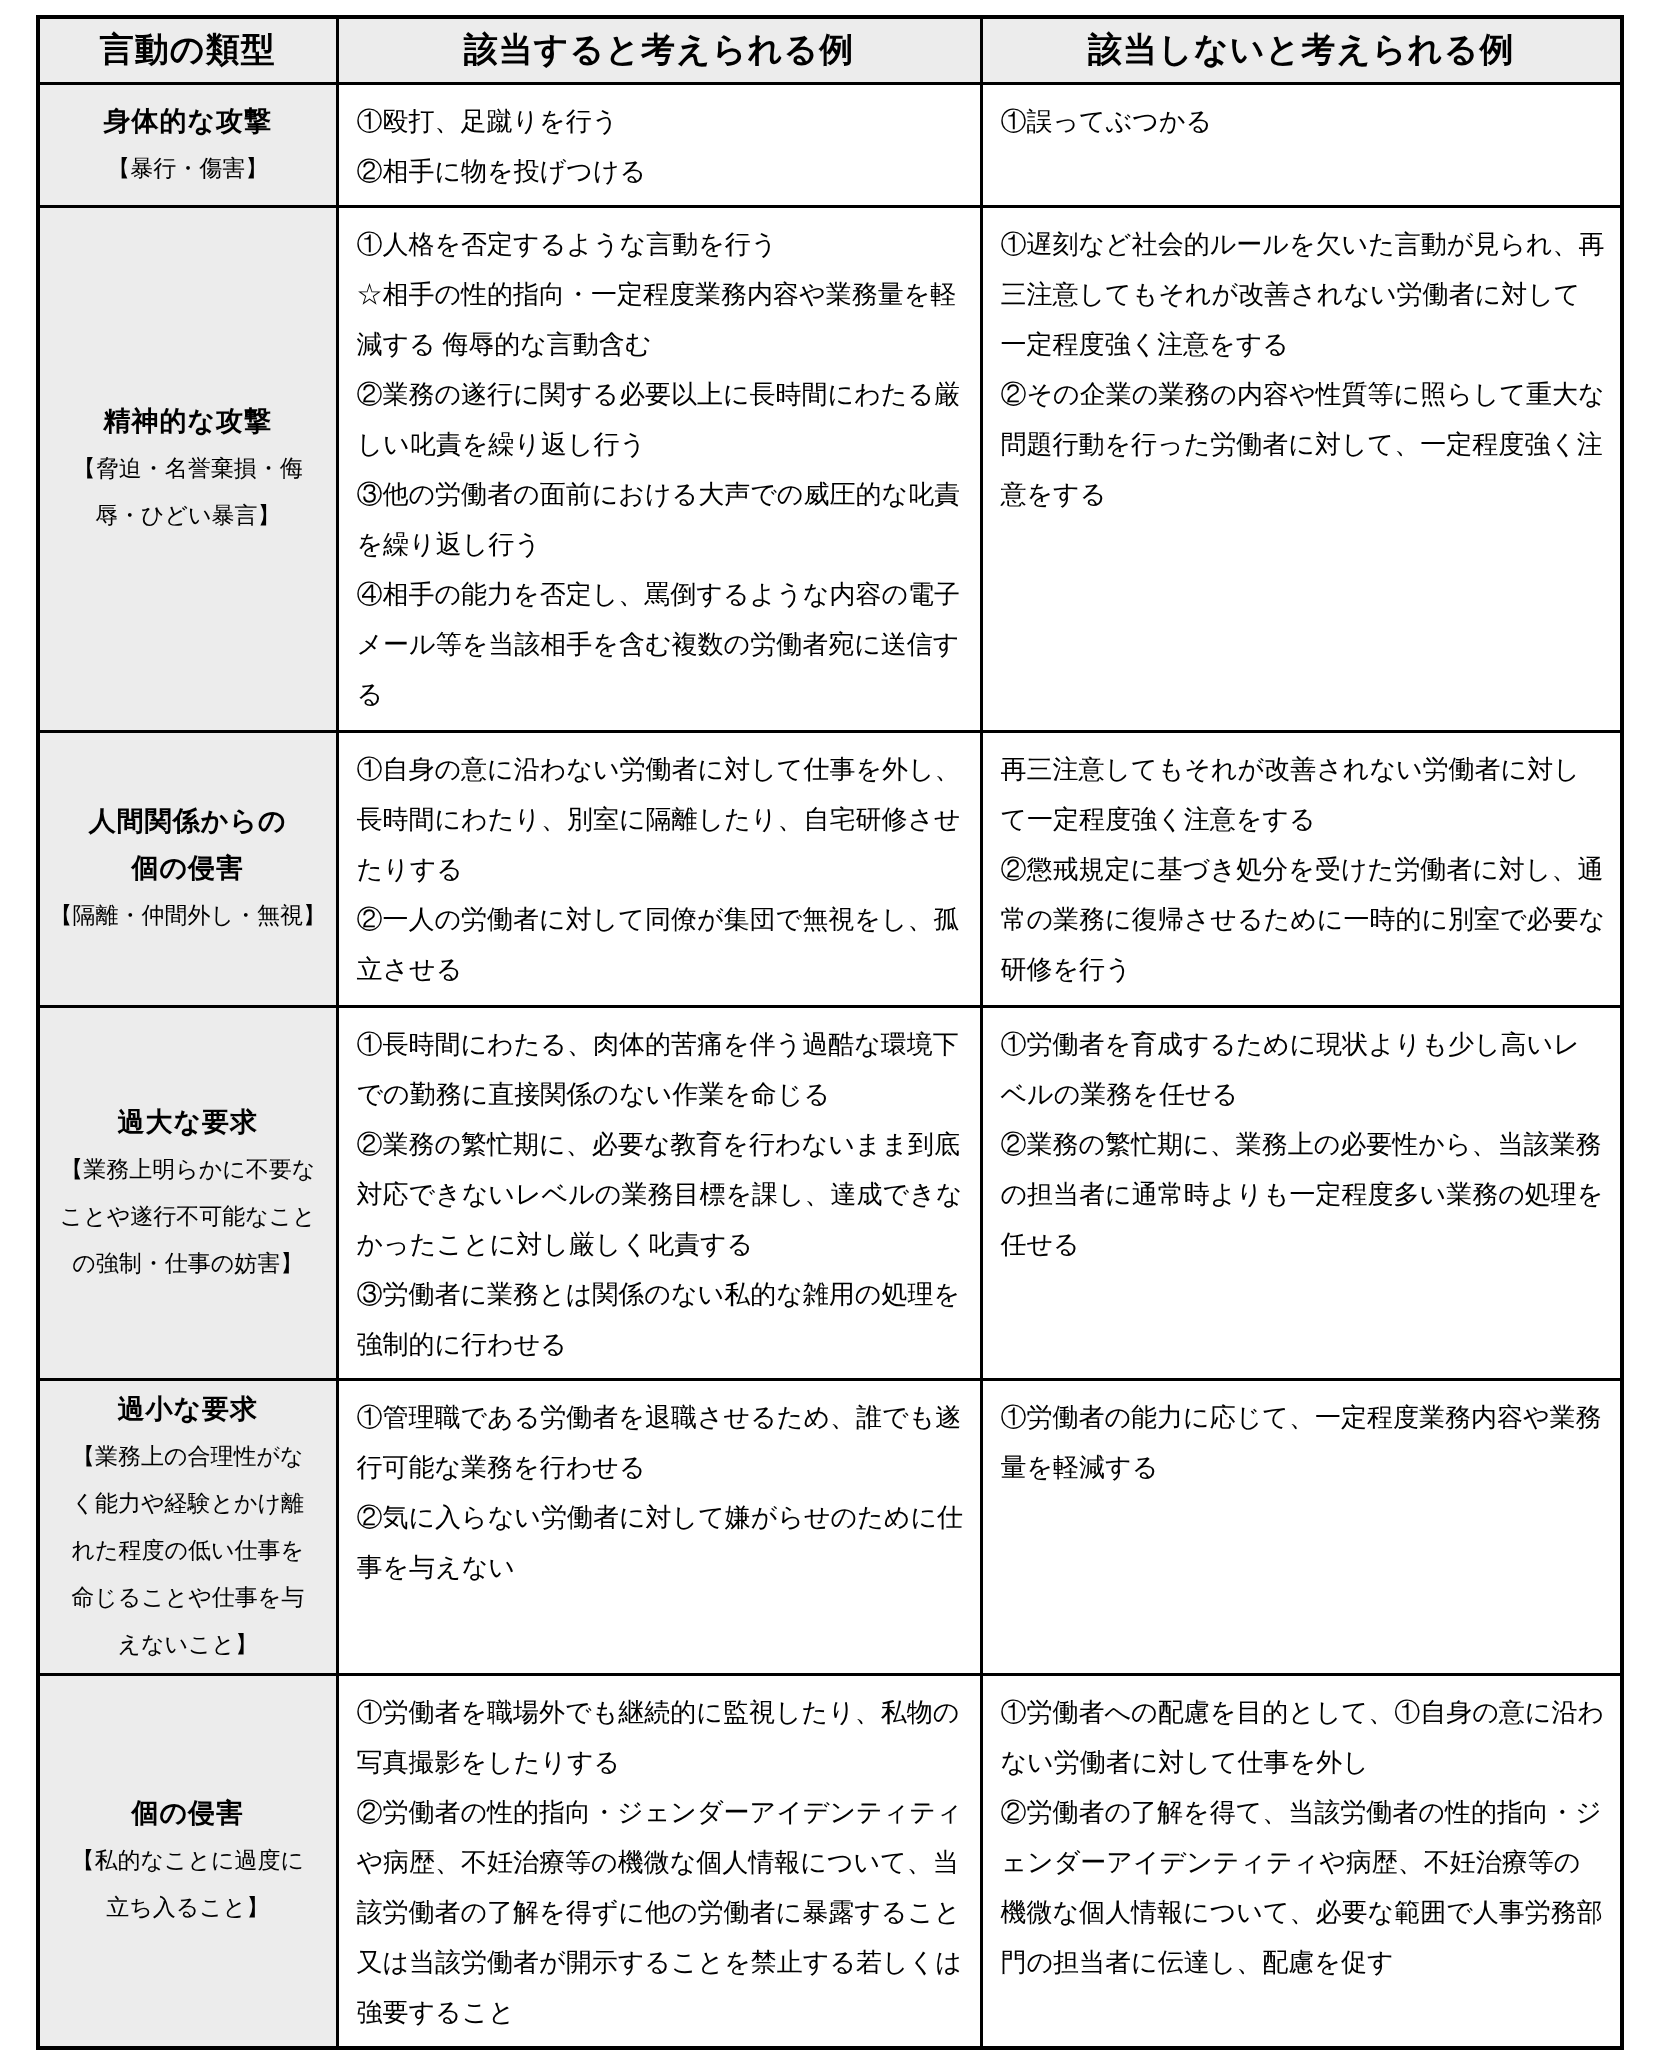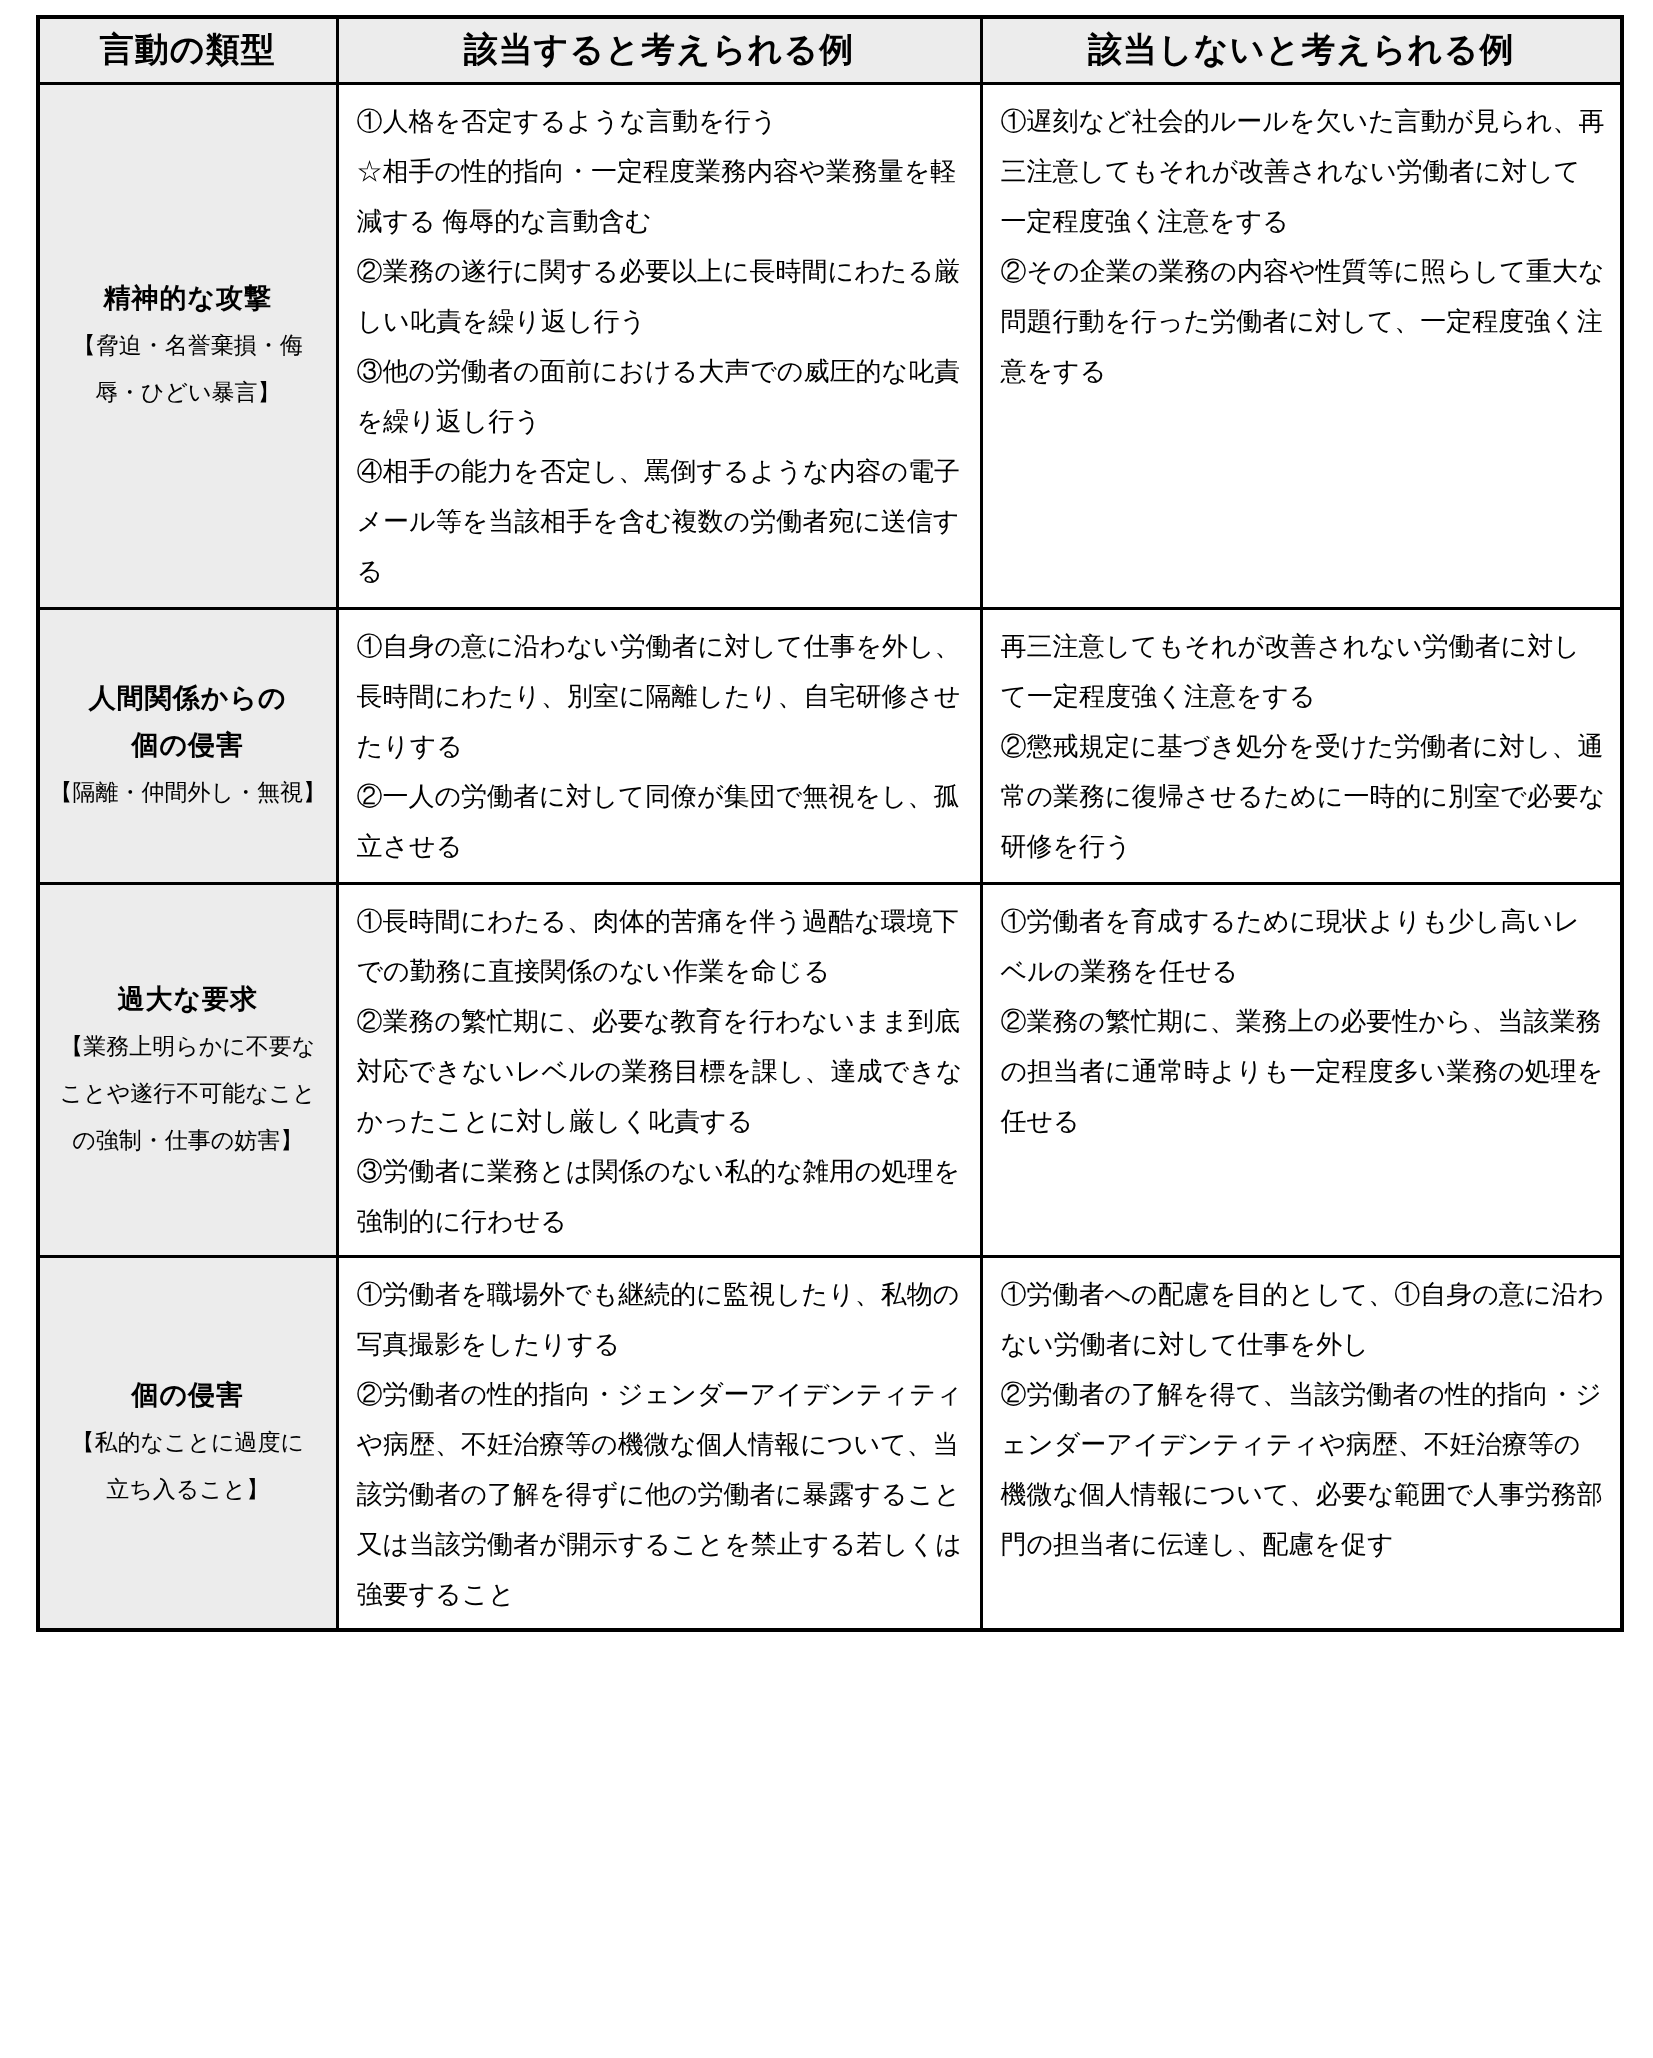--- a/index.html
+++ b/index.html
@@ -86,20 +86,33 @@
       <col style="width:641px">
     </colgroup>
     <thead>
       <tr>
         <th>言動の類型</th>
         <th>該当すると考えられる例</th>
         <th>該当しないと考えられる例</th>
       </tr>
     </thead>
     <tbody>
+        <tr class="row-0">
+          <td class="type-cell">
+            <div class="type-name">身体的な攻撃</div>
+            <div class="type-note">【暴行・傷害】</div>
+          </td>
+          <td class="example-cell">
+            <div class="example-item">①殴打、足蹴りを行う</div>
+            <div class="example-item">②相手に物を投げつける</div>
+          </td>
+          <td class="example-cell">
+            <div class="example-item">①誤ってぶつかる</div>
+          </td>
+        </tr>
         <tr class="row-1">
           <td class="type-cell">
             <div class="type-name">精神的な攻撃</div>
             <div class="type-note">【脅迫・名誉棄損・侮
 辱・ひどい暴言】</div>
           </td>
           <td class="example-cell">
             <div class="example-item">①人格を否定するような言動を行う</div>
             <div class="example-item">☆相手の性的指向・一定程度業務内容や業務量を軽減する 侮辱的な言動含む</div>
             <div class="example-item">②業務の遂行に関する必要以上に長時間にわたる厳しい叱責を繰り返し行う</div>
@@ -136,20 +149,37 @@
           <td class="example-cell">
             <div class="example-item">①長時間にわたる、肉体的苦痛を伴う過酷な環境下での勤務に直接関係のない作業を命じる</div>
             <div class="example-item">②業務の繁忙期に、必要な教育を行わないまま到底対応できないレベルの業務目標を課し、達成できなかったことに対し厳しく叱責する</div>
             <div class="example-item">③労働者に業務とは関係のない私的な雑用の処理を強制的に行わせる</div>
           </td>
           <td class="example-cell">
             <div class="example-item">①労働者を育成するために現状よりも少し高いレベルの業務を任せる</div>
             <div class="example-item">②業務の繁忙期に、業務上の必要性から、当該業務の担当者に通常時よりも一定程度多い業務の処理を任せる</div>
           </td>
         </tr>
+        <tr class="row-4">
+          <td class="type-cell">
+            <div class="type-name">過小な要求</div>
+            <div class="type-note">【業務上の合理性がな
+く能力や経験とかけ離
+れた程度の低い仕事を
+命じることや仕事を与
+えないこと】</div>
+          </td>
+          <td class="example-cell">
+            <div class="example-item">①管理職である労働者を退職させるため、誰でも遂行可能な業務を行わせる</div>
+            <div class="example-item">②気に入らない労働者に対して嫌がらせのために仕事を与えない</div>
+          </td>
+          <td class="example-cell">
+            <div class="example-item">①労働者の能力に応じて、一定程度業務内容や業務量を軽減する</div>
+          </td>
+        </tr>
         <tr class="row-5">
           <td class="type-cell">
             <div class="type-name">個の侵害</div>
             <div class="type-note">【私的なことに過度に
 立ち入ること】</div>
           </td>
           <td class="example-cell">
             <div class="example-item">①労働者を職場外でも継続的に監視したり、私物の写真撮影をしたりする</div>
             <div class="example-item">②労働者の性的指向・ジェンダーアイデンティティや病歴、不妊治療等の機微な個人情報について、当該労働者の了解を得ずに他の労働者に暴露すること又は当該労働者が開示することを禁止する若しくは強要すること</div>
           </td>

